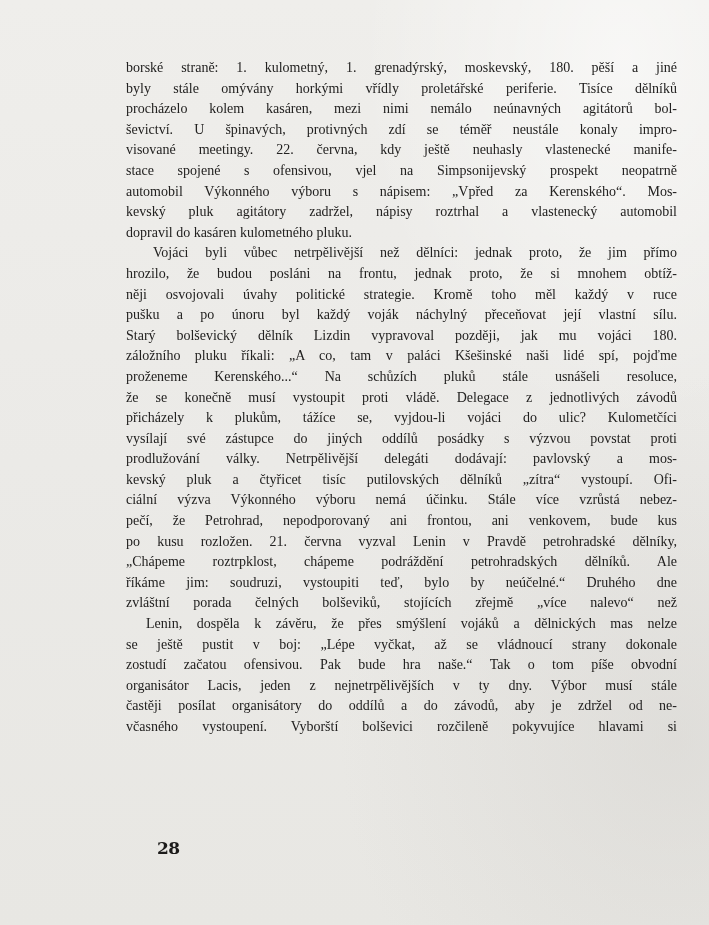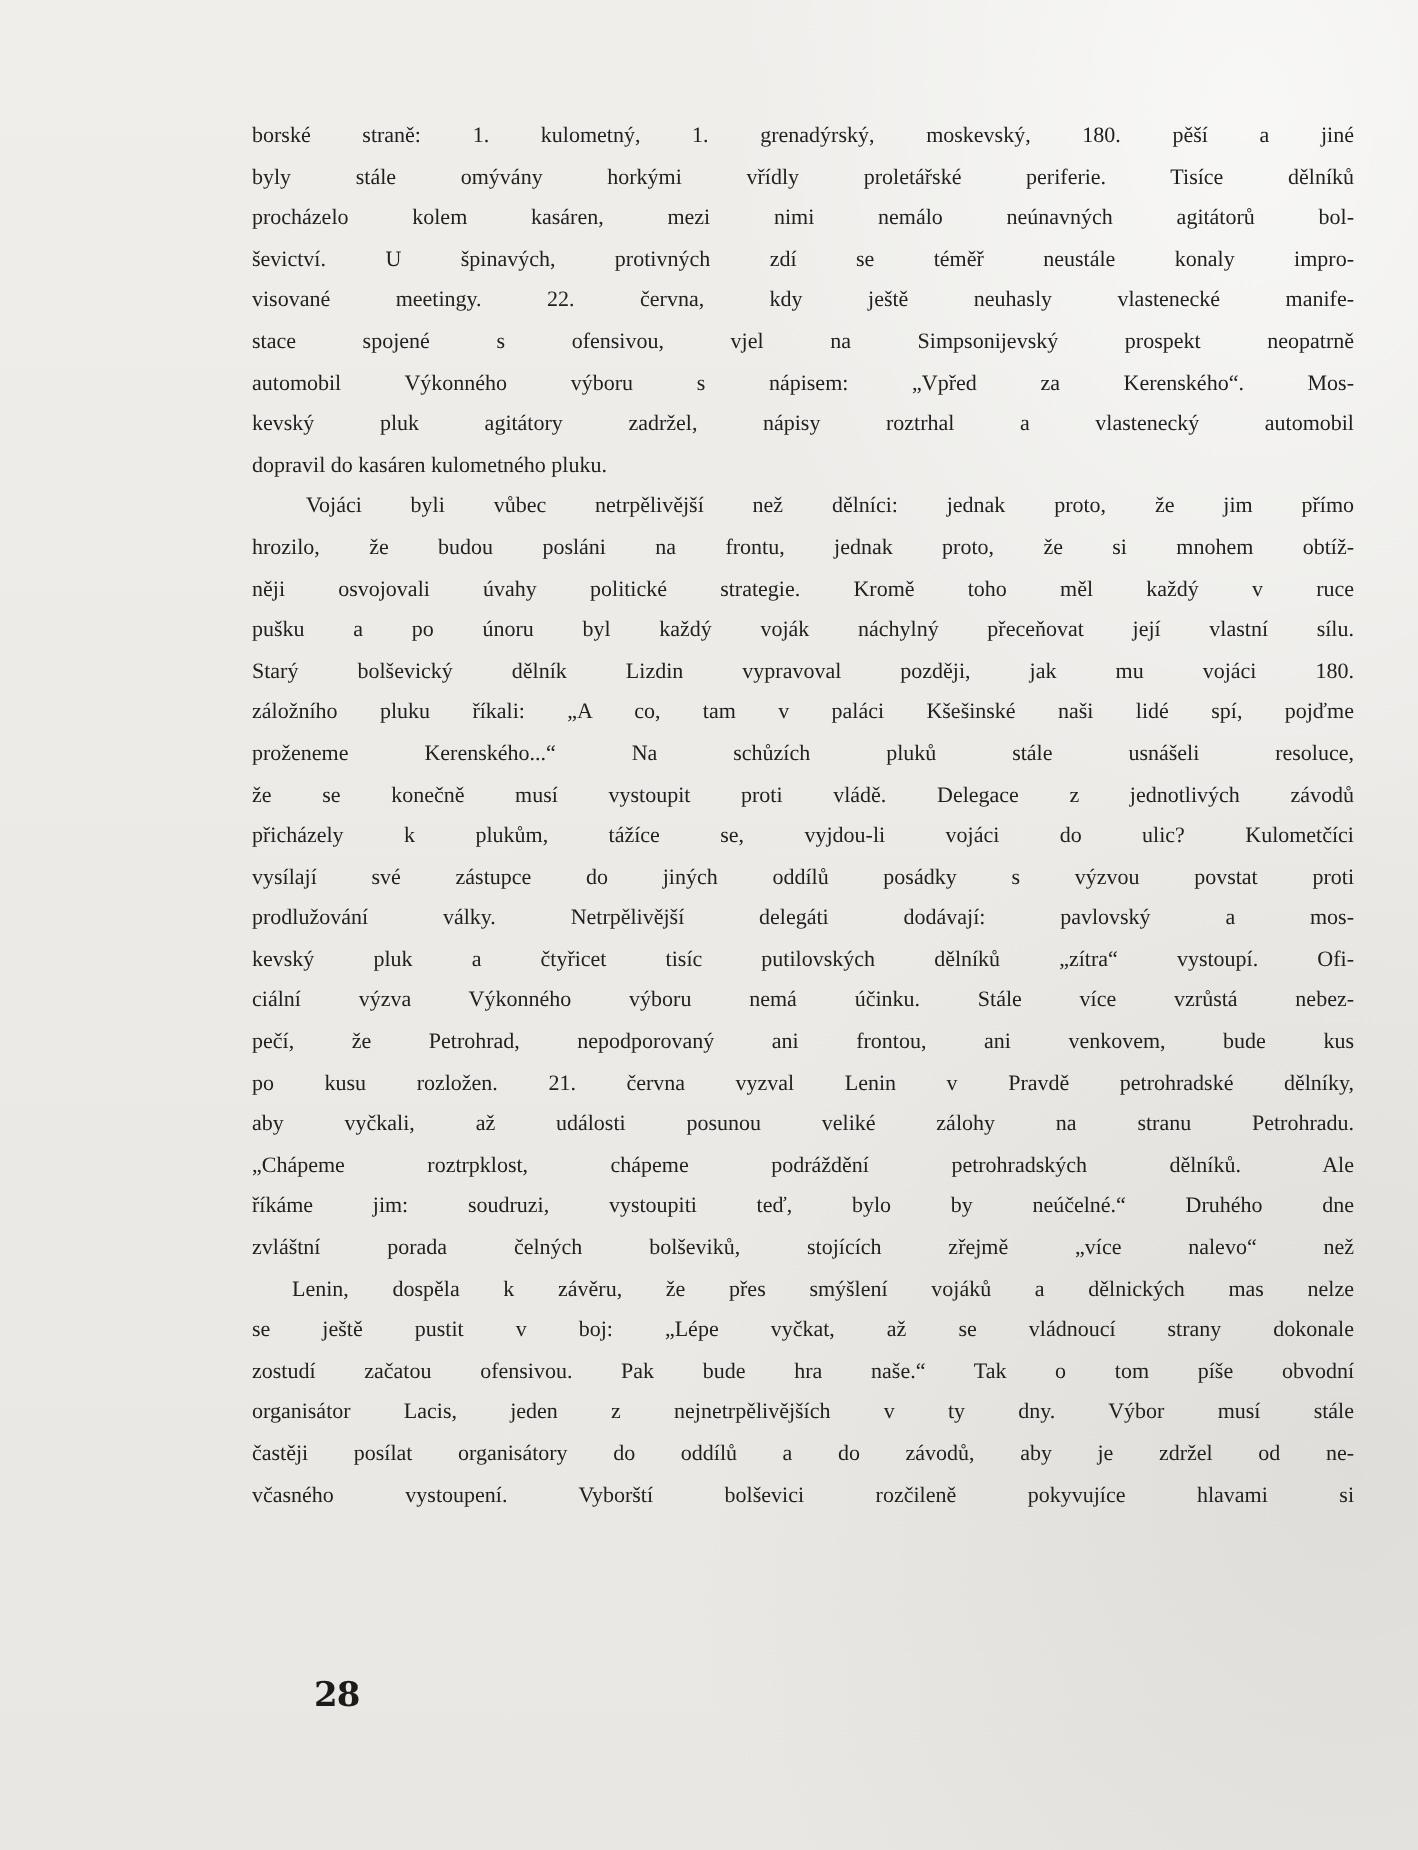--- a/index.html
+++ b/index.html
@@ -22,21 +22,21 @@
         radial-gradient(ellipse at 88% 6%, rgba(255,255,255,0.55) 0%, rgba(255,255,255,0) 30%),
         radial-gradient(ellipse at 95% 80%, rgba(210,208,204,0.45) 0%, rgba(210,208,204,0) 35%),
         linear-gradient(180deg, #efeeeb 0%, #ebeae7 50%, #e8e7e3 100%);
     }
     .text-block {
       position: absolute;
       left: 126px;
       top: 58px;
       width: 551px;
       font-family: "Liberation Serif", "DejaVu Serif", serif;
-      font-size: 11px;
+      font-size: 14px;
       color: #222120;
     }
     .line {
       display: block;
       height: 20.6px;
       line-height: 20.6px;
       white-space: nowrap;
       text-align: justify;
       text-align-last: justify;
       overflow: visible;
@@ -86,21 +86,20 @@
       <span class="line" style="white-space: normal; word-spacing: 0px;">záložního pluku říkali: „A co, tam v paláci Kšešinské naši lidé spí, pojďme</span>
       <span class="line" style="white-space: normal; word-spacing: 0px;">proženeme Kerenského...“ Na schůzích pluků stále usnášeli resoluce,</span>
       <span class="line" style="white-space: normal; word-spacing: 0px;">že se konečně musí vystoupit proti vládě. Delegace z jednotlivých závodů</span>
       <span class="line" style="white-space: normal; word-spacing: 0px;">přicházely k plukům, tážíce se, vyjdou-li vojáci do ulic? Kulometčíci</span>
       <span class="line" style="white-space: normal; word-spacing: 0px;">vysílají své zástupce do jiných oddílů posádky s výzvou povstat proti</span>
       <span class="line" style="white-space: normal; word-spacing: 0px;">prodlužování války. Netrpělivější delegáti dodávají: pavlovský a mos-</span>
       <span class="line" style="white-space: normal; word-spacing: 0px;">kevský pluk a čtyřicet tisíc putilovských dělníků „zítra“ vystoupí. Ofi-</span>
       <span class="line" style="white-space: normal; word-spacing: 0px;">ciální výzva Výkonného výboru nemá účinku. Stále více vzrůstá nebez-</span>
       <span class="line" style="white-space: normal; word-spacing: 0px;">pečí, že Petrohrad, nepodporovaný ani frontou, ani venkovem, bude kus</span>
       <span class="line" style="white-space: normal; word-spacing: 0px;">po kusu rozložen. 21. června vyzval Lenin v Pravdě petrohradské dělníky,</span>
-      <span class="line" style="white-space: normal; word-spacing: 0px;">aby vyčkali, až události posunou veliké zálohy na stranu Petrohradu.</span>
       <span class="line" style="white-space: normal; word-spacing: 0px;">„Chápeme roztrpklost, chápeme podráždění petrohradských dělníků. Ale</span>
       <span class="line" style="white-space: normal; word-spacing: 0px;">říkáme jim: soudruzi, vystoupiti teď, bylo by neúčelné.“ Druhého dne</span>
       <span class="line" style="white-space: normal; word-spacing: 0px;">zvláštní porada čelných bolševiků, stojících zřejmě „více nalevo“ než</span>
       <span class="line" style="white-space: normal; word-spacing: 0px; margin-left: 20px;">Lenin, dospěla k závěru, že přes smýšlení vojáků a dělnických mas nelze</span>
       <span class="line" style="white-space: normal; word-spacing: 0px;">se ještě pustit v boj: „Lépe vyčkat, až se vládnoucí strany dokonale</span>
       <span class="line" style="white-space: normal; word-spacing: 0px;">zostudí začatou ofensivou. Pak bude hra naše.“ Tak o tom píše obvodní</span>
       <span class="line" style="white-space: normal; word-spacing: 0px;">organisátor Lacis, jeden z nejnetrpělivějších v ty dny. Výbor musí stále</span>
       <span class="line" style="white-space: normal; word-spacing: 0px; font-family: Liberation Serif, serif;">častěji posílat organisátory do oddílů a do závodů, aby je zdržel od ne-</span>
       <span class="line" style="white-space: normal; word-spacing: 0px;">včasného vystoupení. Vyborští bolševici rozčileně pokyvujíce hlavami si</span>
       <span class="line" style="white-space: normal; word-spacing: 0px;"></span>

